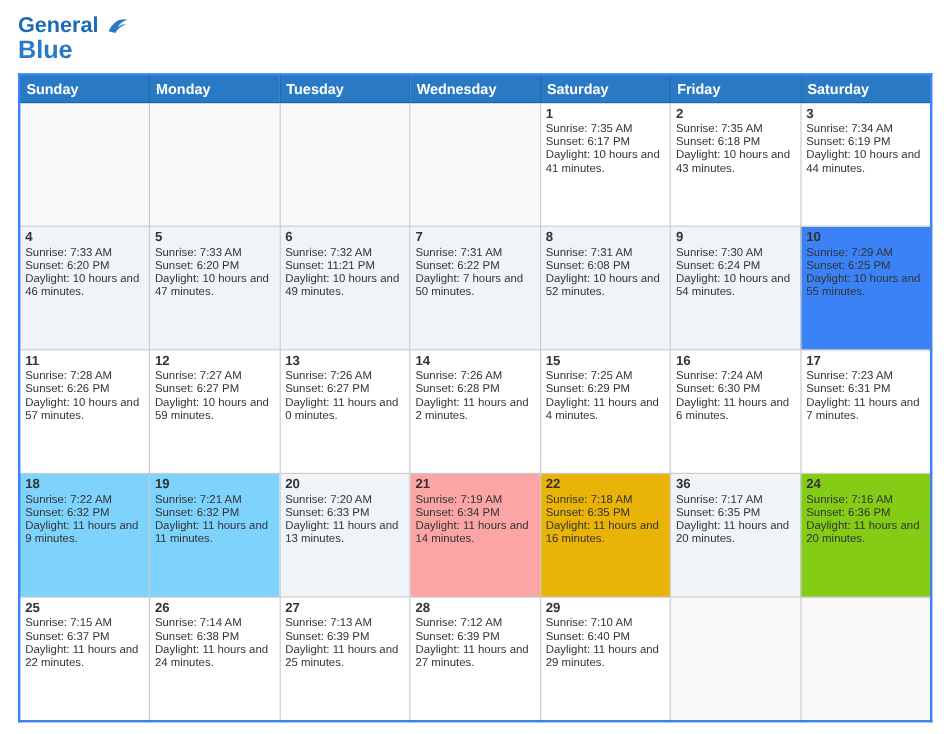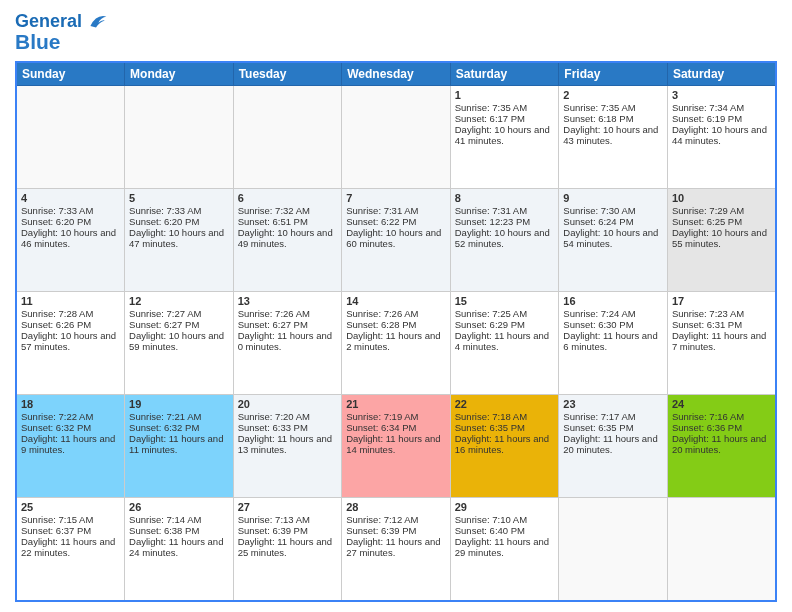--- a/index.html
+++ b/index.html
@@ -166,42 +166,42 @@
           </td>
           <td style="background: rgb(240, 244, 248);">
             <span class="day-num">5</span>
             <div>Sunrise: 7:33 AM</div>
             <div>Sunset: 6:20 PM</div>
             <div>Daylight: 10 hours and 47 minutes.</div>
           </td>
           <td style="background: rgb(240, 244, 248);">
             <span class="day-num">6</span>
             <div>Sunrise: 7:32 AM</div>
-            <div>Sunset: 6:51 PM</div>
+            <div>Sunset: 11:21 PM</div>
             <div>Daylight: 10 hours and 49 minutes.</div>
           </td>
           <td style="background: rgb(240, 244, 248);">
             <span class="day-num">7</span>
             <div>Sunrise: 7:31 AM</div>
             <div>Sunset: 6:22 PM</div>
-            <div>Daylight: 10 hours and 60 minutes.</div>
+            <div>Daylight: 7 hours and 50 minutes.</div>
           </td>
           <td style="background: rgb(240, 244, 248);">
             <span class="day-num">8</span>
             <div>Sunrise: 7:31 AM</div>
-            <div>Sunset: 12:23 PM</div>
+            <div>Sunset: 6:08 PM</div>
             <div>Daylight: 10 hours and 52 minutes.</div>
           </td>
           <td style="background: rgb(240, 244, 248);">
             <span class="day-num">9</span>
             <div>Sunrise: 7:30 AM</div>
             <div>Sunset: 6:24 PM</div>
             <div>Daylight: 10 hours and 54 minutes.</div>
           </td>
-          <td style="background: #e5e5e5;">
+          <td style="background: #3b82f6;">
             <span class="day-num">10</span>
             <div>Sunrise: 7:29 AM</div>
             <div>Sunset: 6:25 PM</div>
             <div>Daylight: 10 hours and 55 minutes.</div>
           </td>
         </tr>
         <tr class="week-row">
           <td>
             <span class="day-num">11</span>
             <div>Sunrise: 7:28 AM</div>
@@ -270,21 +270,21 @@
             <div>Sunset: 6:34 PM</div>
             <div>Daylight: 11 hours and 14 minutes.</div>
           </td>
           <td style="background: #eab308;">
             <span class="day-num">22</span>
             <div>Sunrise: 7:18 AM</div>
             <div>Sunset: 6:35 PM</div>
             <div>Daylight: 11 hours and 16 minutes.</div>
           </td>
           <td style="background: rgb(240, 244, 248);">
-            <span class="day-num">23</span>
+            <span class="day-num">36</span>
             <div>Sunrise: 7:17 AM</div>
             <div>Sunset: 6:35 PM</div>
             <div>Daylight: 11 hours and 20 minutes.</div>
           </td>
           <td style="background: #84cc16;">
             <span class="day-num">24</span>
             <div>Sunrise: 7:16 AM</div>
             <div>Sunset: 6:36 PM</div>
             <div>Daylight: 11 hours and 20 minutes.</div>
           </td>

